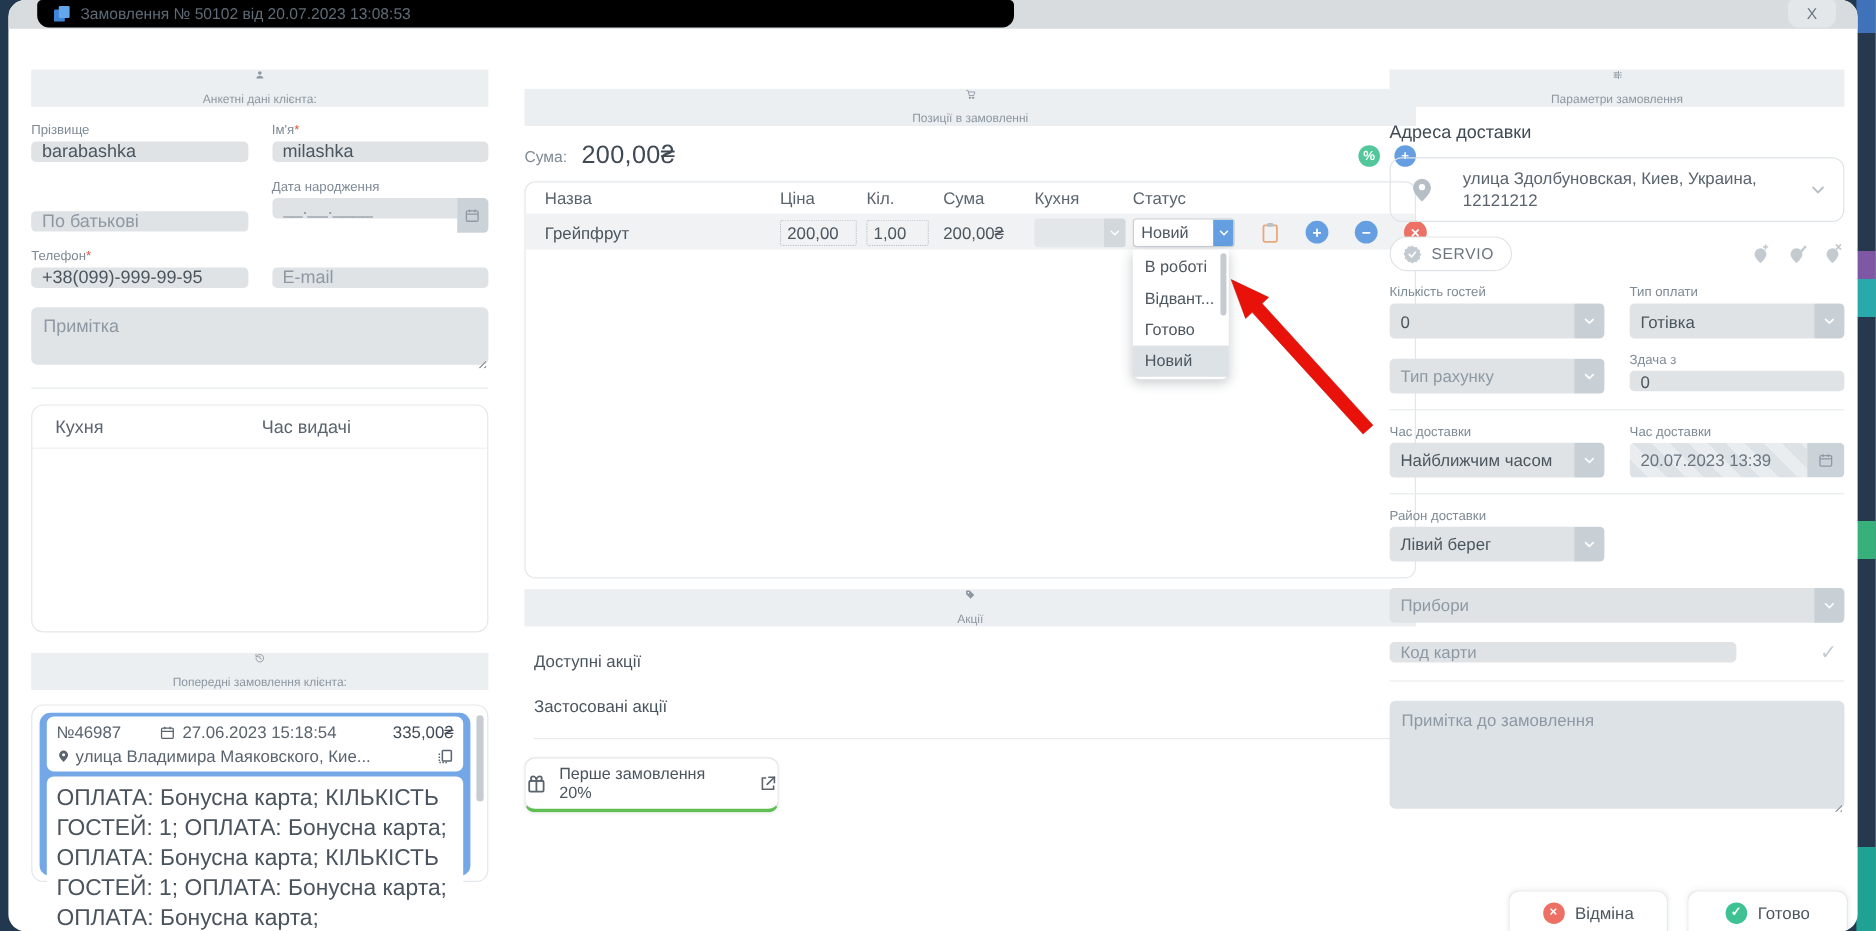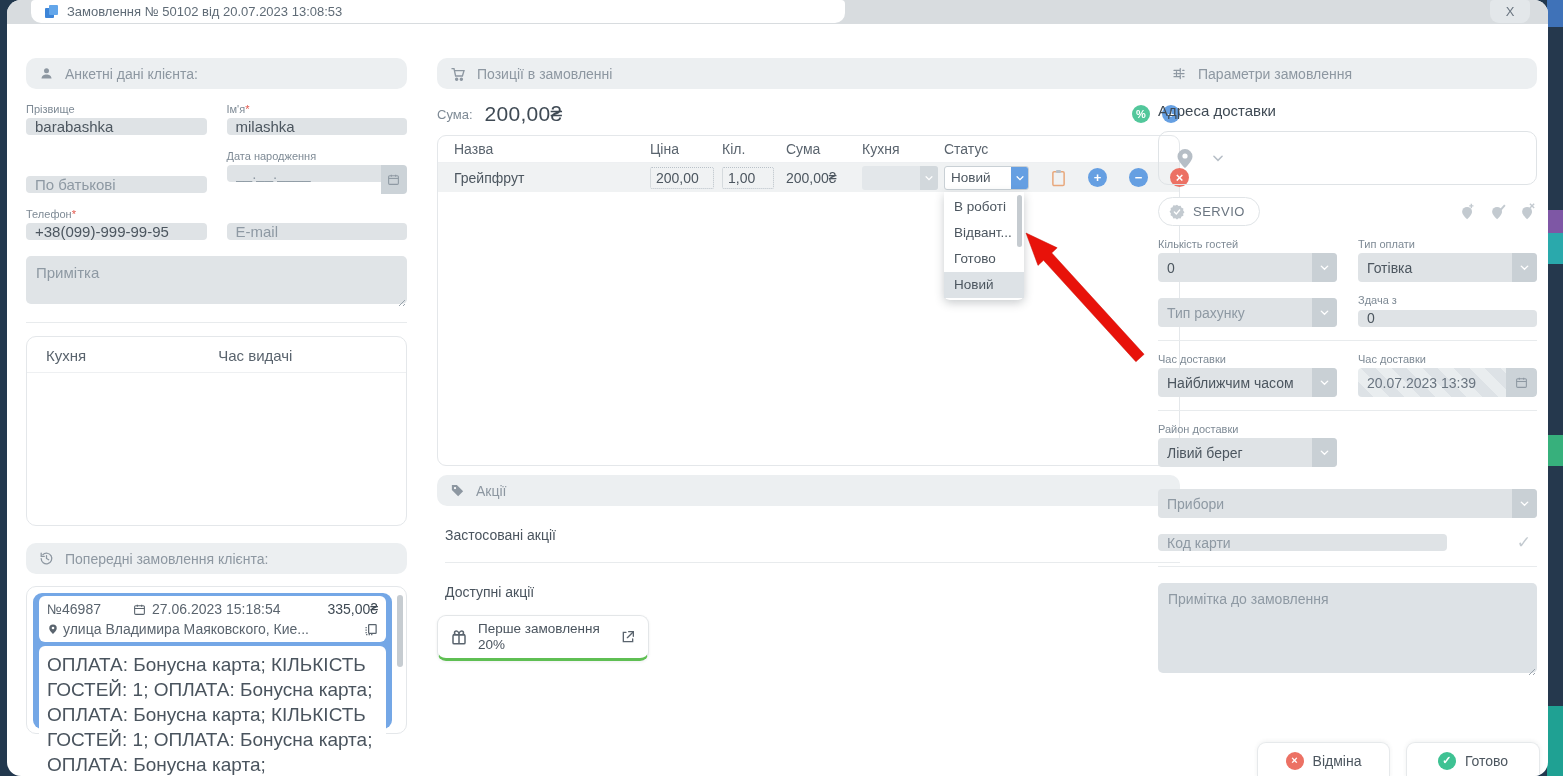--- a/index.html
+++ b/index.html
@@ -24,38 +24,38 @@
       #1fa193 91%, #1fa193 100%);
   }
   .modal {
     position:absolute; left:7px; top:0; right:15px; bottom:0;
     background:#ffffff; border-radius:14px; overflow:hidden;
   }
   
   .topbar { position:relative; height:24px; background:#d8dcdf; }
   .title-tab {
     position:absolute; left:24px; top:0; width:814px; height:23px;
-    background:#ffffff; border-radius:4px 4px 10px 10px;
+    background:#000000; border-radius:4px 4px 10px 10px;
     display:flex; align-items:center; gap:9px; padding:0 14px;
     font-size:13px; color:#5f6b76;
   }
   .doc-icon { position:relative; width:13px; height:13px; flex:0 0 13px; }
   .doc-icon::before { content:""; position:absolute; left:0; top:3px; width:9px; height:10px; background:#3d85d8; border-radius:1px; }
   .doc-icon::after  { content:""; position:absolute; left:4px; top:0; width:9px; height:10px; background:#63a6ea; border-radius:1px; }
   .close-btn {
     position:absolute; right:18px; top:0; width:40px; height:23px;
     background:#e3e7ea; border:none; border-radius:4px 4px 9px 9px;
     color:#6a7580; font-size:13px; cursor:pointer; font-family:inherit;
   }
   .content { position:relative; width:100%; height:752px; }
   
   .pill {
     display:flex; align-items:center; gap:11px; height:31px;
-    background:#eceff1; border-radius:10px; padding:0 13px;
-    font-size:14px; color:#8d97a1;
+    background:#eceff1; border-radius:0; padding:0 13px;
+    font-size:10px; color:#8d97a1;flex-direction:column;
   }
   .pill svg { color:#8d97a1; }
   .lbl { font-size:11px; color:#7e8a95; margin-bottom:3px; display:block; }
   .req { color:#e2574c; }
   .inp {
     width:100%; height:17px; background:#dfe3e6; border:none; border-radius:4px;
     padding:0 9px; font-size:15px; color:#4c565f; font-family:inherit;
   }
   .inp::placeholder, .ta::placeholder { color:#8e99a3; opacity:1; }
   .ta {
@@ -70,21 +70,21 @@
   .sel-val.ph { color:#8e99a3; }
   .sel-btn { width:25px; background:#c9d0d5; display:flex; align-items:center; justify-content:center; color:#fff; }
   .divider { border-top:1px solid #e8ebed; }
   .circle-btn { width:19px; height:19px; border-radius:50%; display:flex; align-items:center; justify-content:center;
     color:#fff; font-size:13px; font-weight:bold; border:none; cursor:pointer; font-family:inherit; line-height:1; }
   .blue  { background:var(--accent-blue); }
   .red   { background:var(--status-red); }
   .green { background:var(--status-green); }
   
   .col-left  { position:absolute; left:19px;  top:34px; width:381px; }
-  .col-mid   { position:absolute; left:430px; top:34px; width:743px; }
+  .col-mid   { position:absolute; left:430px; top:50px; width:743px; }
   .col-right { position:absolute; left:1151px;top:34px; width:379px; }
   
   .fgrid { display:grid; grid-template-columns:1fr 1fr; column-gap:20px; margin-top:14px; }
   .fcell { position:relative; }
   .field-with-btn { display:flex; }
   .field-with-btn .inp { border-radius:4px 0 0 4px; }
   .field-btn { width:31px; height:29px; background:#ccd3d8; border:none; border-radius:0 4px 4px 0;
     display:flex; align-items:center; justify-content:center; color:#8e99a3; cursor:pointer; }
   .panel { border:1px solid #e4e7ea; border-radius:10px; }
   .kitchen-panel { margin-top:13px; height:190px; }
@@ -128,21 +128,21 @@
   }
   .dd-opt { height:26px; display:flex; align-items:center; padding:0 10px; font-size:13.5px; color:#4c565f; cursor:pointer; white-space:nowrap; }
   .dd-opt.selected { background:#dde2e6; }
   .dd-scroll { position:absolute; right:2px; top:3px; width:5px; height:52px; background:#c5cbd0; border-radius:3px; }
   .promos { margin-top:9px; }
   .promo-sub { font-size:14px; color:#4a545e; margin:21px 0 0 8px; }
   .promo-sub.applied { padding-bottom:19px; border-bottom:1px solid #e8ebed; }
   .promo-card {
     margin-top:15px; width:212px; height:46px; background:#fff;
     border:1px solid #e3e6e8; border-bottom:3px solid var(--promo-green);
-    border-radius:9px; display:flex; align-items:center; padding:0 12px; gap:10px;
+    border-radius:9px; display:flex; align-items:center; padding:0 0; gap:10px;
     box-shadow:0 1px 3px rgba(40,50,60,.08); cursor:pointer;
   }
   .promo-text { font-size:13.5px; color:#4a545e; line-height:1.15; }
   
   .addr-label { font-size:15px; color:#3f4a54; margin-top:13px; }
   .addr-card { margin-top:12px; border:1px solid #dfe3e6; border-radius:10px; height:54px;
     display:flex; align-items:center; padding:0 14px; gap:14px; cursor:pointer; }
   .addr-text { font-size:14px; color:#5a646e; line-height:1.35; flex:1; padding-left:8px; }
   .servio-row { display:flex; align-items:center; margin-top:12px; }
   .servio-btn { display:flex; align-items:center; gap:8px; height:29px; padding:0 14px 0 10px;
@@ -370,22 +370,22 @@
       </div>
 
       <div class="promos">
         <div class="pill">
           <svg class="ic" width="15" height="15" viewBox="0 0 24 24" fill="currentColor">
               <path d="M3 3h8l10 10-8 8L3 11z"></path>
               <circle cx="8" cy="8" r="1.8" fill="#fff"></circle>
             </svg>
           <span>Акції</span>
         </div>
+        <div class="promo-sub">Доступні акції</div>
         <div class="promo-sub applied">Застосовані акції</div>
-        <div class="promo-sub">Доступні акції</div>
         <div class="promo-card">
           <svg class="ic" width="18" height="18" viewBox="0 0 24 24" fill="none" stroke="#5a646e" stroke-width="2">
               <rect x="4" y="9" width="16" height="12" rx="1.5"></rect>
               <path d="M4 9h16M12 9v12M8.5 9C7 9 6 7.8 6 6.5 6 5.2 7 4 8.5 4 10.5 4 12 6.5 12 9c0-2.5 1.5-5 3.5-5C17 4 18 5.2 18 6.5 18 7.8 17 9 15.5 9"></path>
             </svg>
           <span class="promo-text">
             <span>Перше замовлення</span><br>
             <span>20%</span>
           </span>
           <button class="clip-btn" style="margin-left:auto;">
@@ -409,20 +409,21 @@
         <span>Параметри замовлення</span>
       </div>
 
       <div class="addr-label">Адреса доставки</div>
 
       <div class="addr-card">
         <svg class="ic" width="24" height="28" viewBox="0 0 24 24" fill="#b6bec6">
             <path d="M12 22s-7.5-6.6-7.5-11.5a7.5 7.5 0 0 1 15 0C19.5 15.4 12 22 12 22z"></path>
             <circle cx="12" cy="10" r="2.6" fill="#fff"></circle>
           </svg>
+        <span class="addr-text">улица Здолбуновская, Киев, Украина, 12121212</span>
         <svg class="ic" width="14" height="14" viewBox="0 0 24 24" fill="none" stroke="#b6bec6" stroke-width="2.6" stroke-linecap="round">
             <path d="M5 9l7 7 7-7"></path>
           </svg>
       </div>
 
       <div class="servio-row">
         <button class="servio-btn">
           <svg class="ic" width="16" height="16" viewBox="0 0 24 24" fill="#c3cad0">
               <path d="M12 1l2.4 2 3.1-.4 1.2 2.9 2.9 1.2-.4 3.1 2 2.4-2 2.4.4 3.1-2.9 1.2-1.2 2.9-3.1-.4-2.4 2-2.4-2-3.1.4-1.2-2.9L2.4 17l.4-3.1-2-2.4 2-2.4-.4-3.1 2.9-1.2 1.2-2.9 3.1.4z"></path>
               <path d="M8 12l3 3 5-6" stroke="#fff" stroke-width="2" fill="none" stroke-linecap="round"></path>

